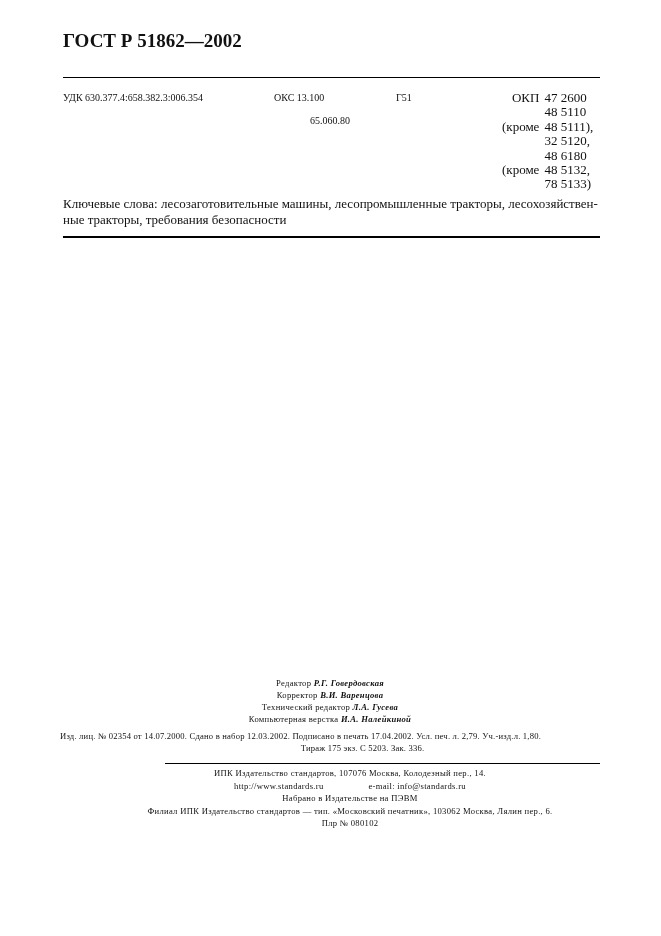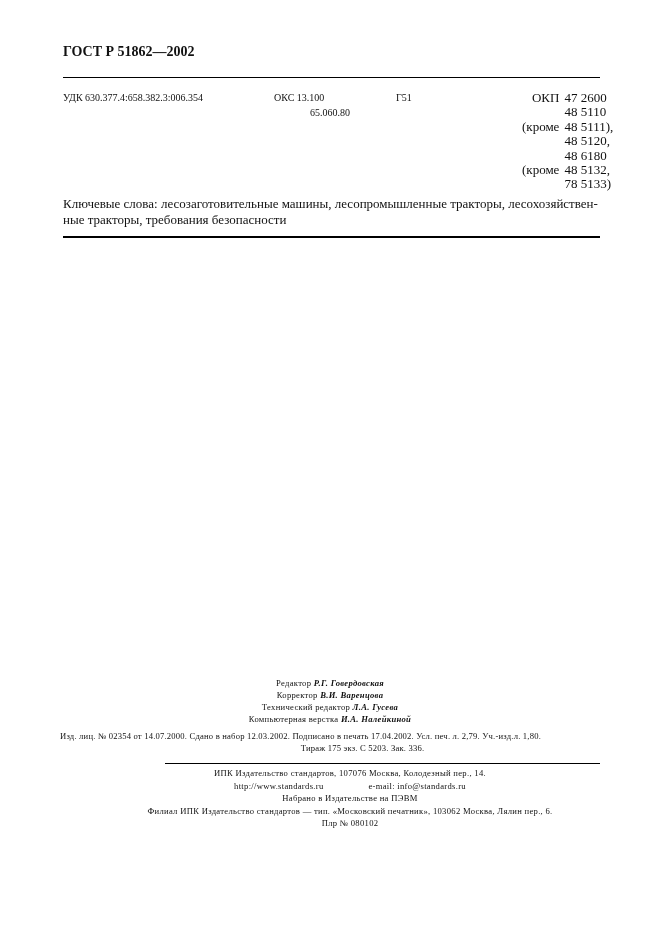--- a/index.html
+++ b/index.html
@@ -1,29 +1,29 @@
 <!DOCTYPE html>
 <html><head>
 <meta charset="utf-8">
 <style>
   html, body { margin: 0; padding: 0; background: #ffffff; }
   body { width: 661px; height: 936px; position: relative; overflow: hidden;
          font-family: "Liberation Serif", "DejaVu Serif", serif; color: #111; }
   .abs { position: absolute; white-space: nowrap; }
-  .hdr { left: 63px; top: 44px; font-size: 14px; font-weight: bold; }
+  .hdr { left: 63px; top: 30px; font-size: 19px; font-weight: bold; }
   .rule { position: absolute; background: #000; }
   .r1 { left: 63px; top: 77px; width: 537px; height: 1px; }
   .r2 { left: 63px; top: 236px; width: 537px; height: 2px; }
   .r3 { left: 165px; top: 763px; width: 435px; height: 1px; }
   .t13 { font-size: 10px; line-height: 14.5px; }
   .udk { left: 63px; top: 91px; }
   .oks { left: 274px; top: 91px; }
-  .oks .l2 { padding-left: 36px; }
+  .oks .l2 { padding-left: 36px; margin-top: 8px; }
   .g { left: 396px; top: 91px; }
-  .okp { left: 522px; top: 91px; }
+  .okp { left: 502px; top: 91px; }
   .okp table { border-collapse: collapse; font-size: 13px; }
   .okp td { padding: 0; line-height: 14.4px; vertical-align: top; }
   .okp td.pre { text-align: right; padding-right: 5px; }
   .kw { left: 63px; top: 196px; font-size: 13px; line-height: 16px; white-space: normal; width: 540px; }
   .credits { left: 150px; top: 677px; width: 360px; text-align: center; font-size: 8.6px; line-height: 12px; letter-spacing: 0.3px; }
   .credits i { font-style: italic; font-weight: bold; }
   .pub { left: 60px; top: 730px; width: 545px; font-size: 8.6px; line-height: 12px; letter-spacing: 0.2px; white-space: normal; }
   .pub .l2 { text-align: center; padding-left: 60px; }
   .imprint { left: 100px; top: 767px; width: 500px; text-align: center; font-size: 8.6px; line-height: 12.6px; letter-spacing: 0.3px; }
   .imprint .web span { display: inline-block; }
@@ -53,21 +53,21 @@
     <tr>
           <td class="pre"></td>
           <td>48 5110</td>
         </tr>
     <tr>
           <td class="pre">(кроме</td>
           <td>48 5111),</td>
         </tr>
     <tr>
           <td class="pre"></td>
-          <td>48 5120,</td>
+          <td>32 5120,</td>
         </tr>
     <tr>
           <td class="pre"></td>
           <td>48 6180</td>
         </tr>
     <tr>
           <td class="pre">(кроме</td>
           <td>48 5132,</td>
         </tr>
     <tr>

